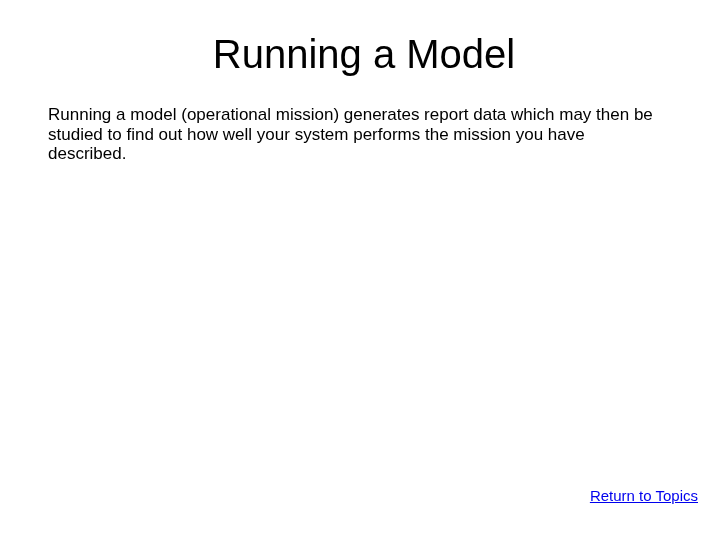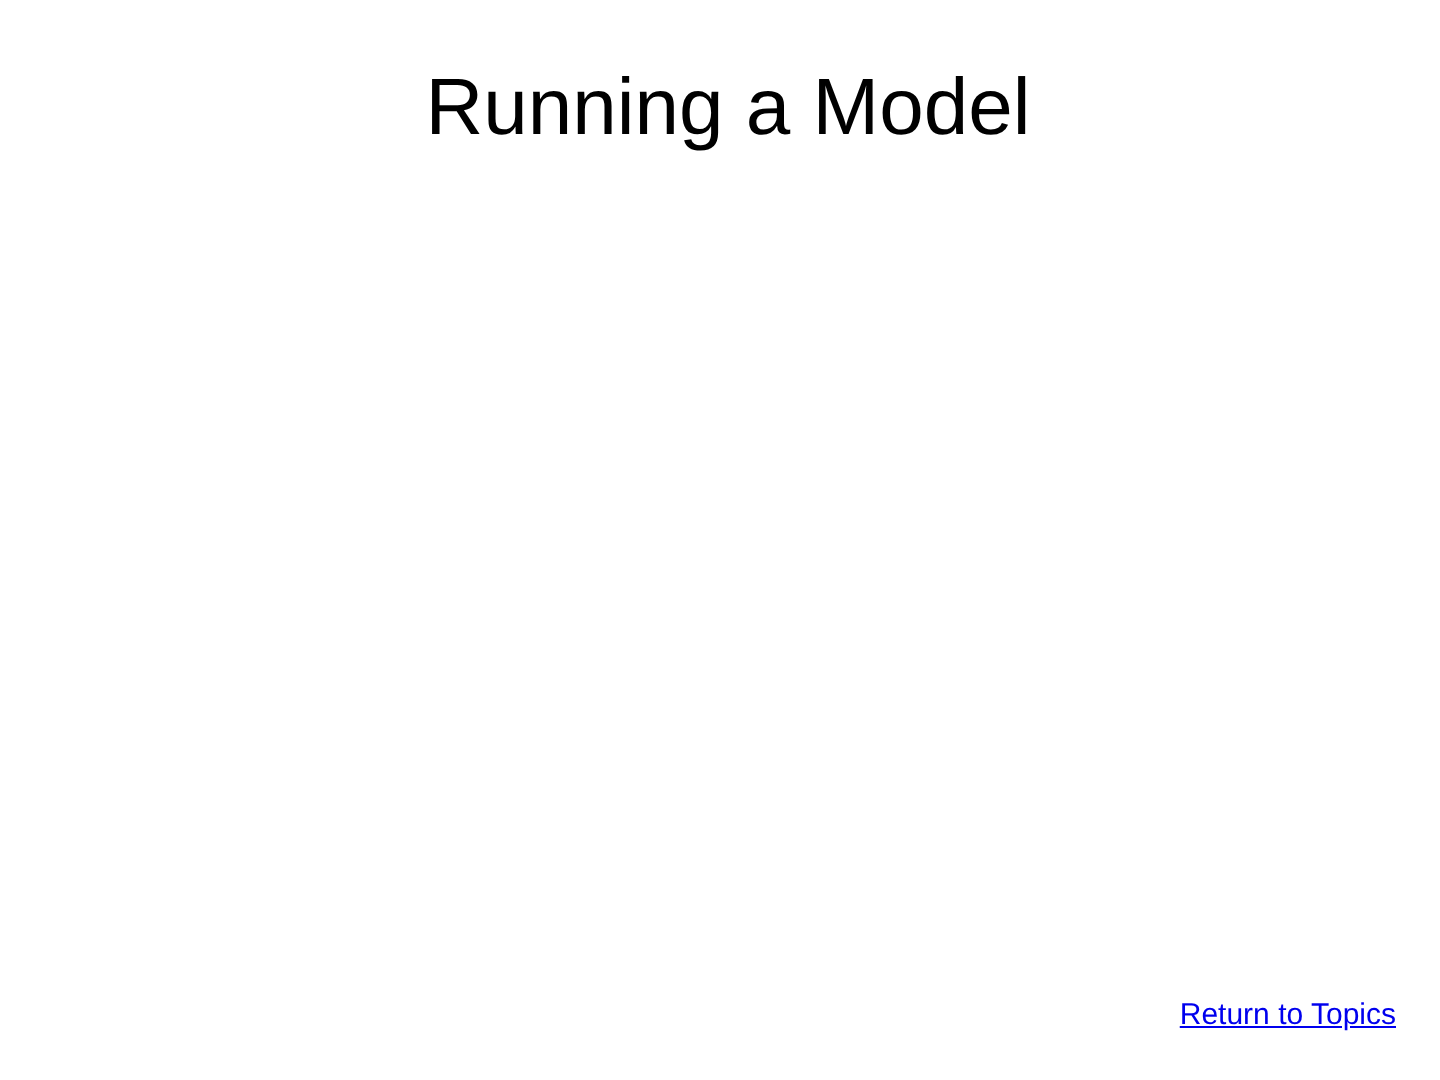--- a/index.html
+++ b/index.html
@@ -35,29 +35,30 @@
       padding-right: 50px;
     }
     .para {
       font-size: 17px;
       color: #000000;
       line-height: 1.15;
       margin-bottom: 20px;
     }
     .link {
       position: absolute;
-      bottom: 20px;
+      bottom: 32px;
       right: 18px;
       font-size: 15px;
       color: #0000ee;
       text-decoration: underline;
       cursor: pointer;
     }
   </style>
 </head>
 <body>
 
 <div class="slide">
   <h1 class="title">Running a Model</h1>
   <div class="body">
+    <p class="para">Running a model (operational mission) generates report data which may then be studied to find out how well your system performs the mission you have described.</p>
   </div>
   <a class="link">Return to Topics</a>
 </div>
 
 </body></html>

